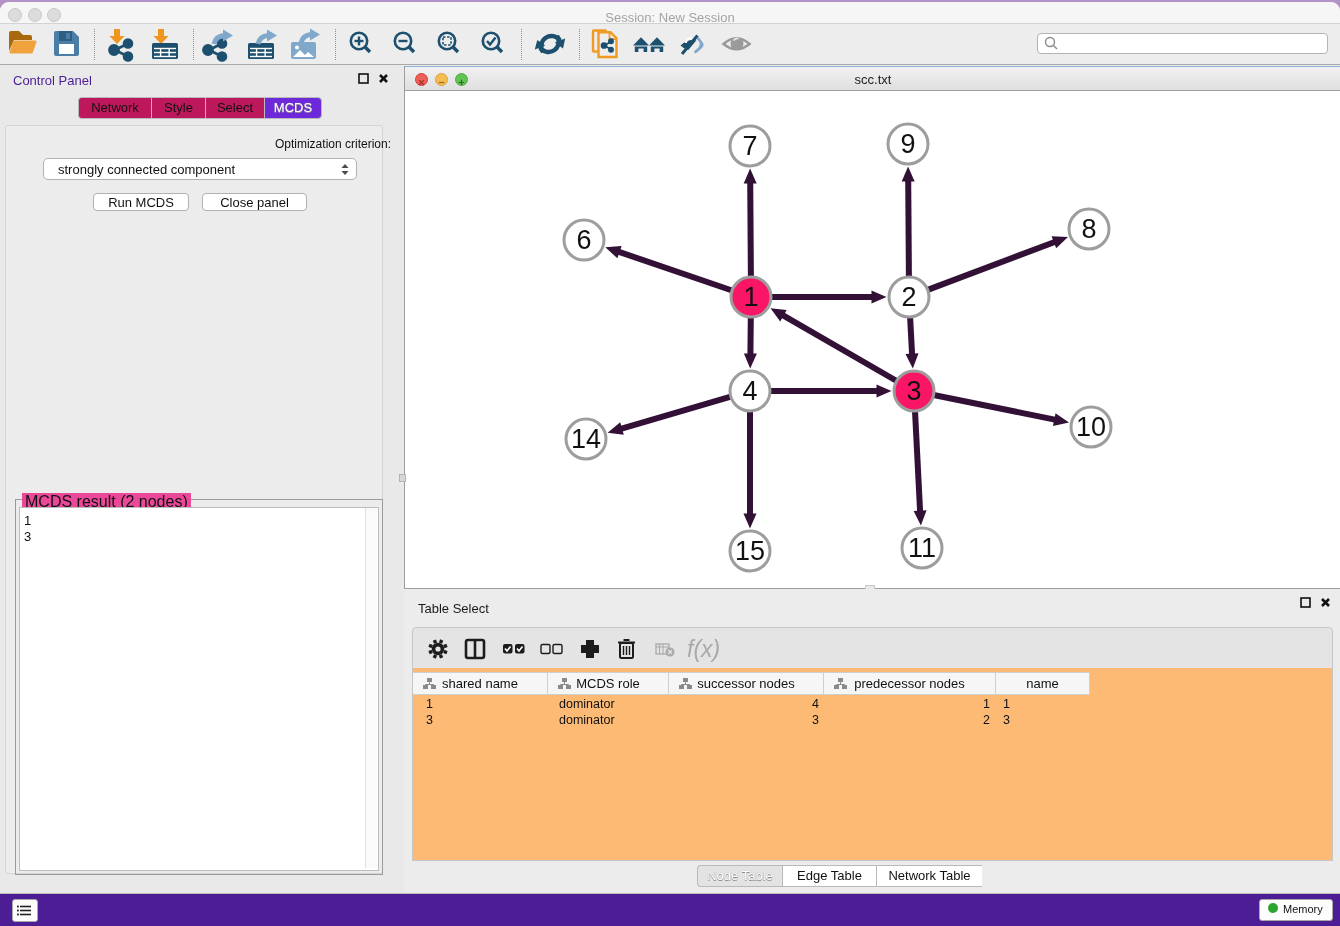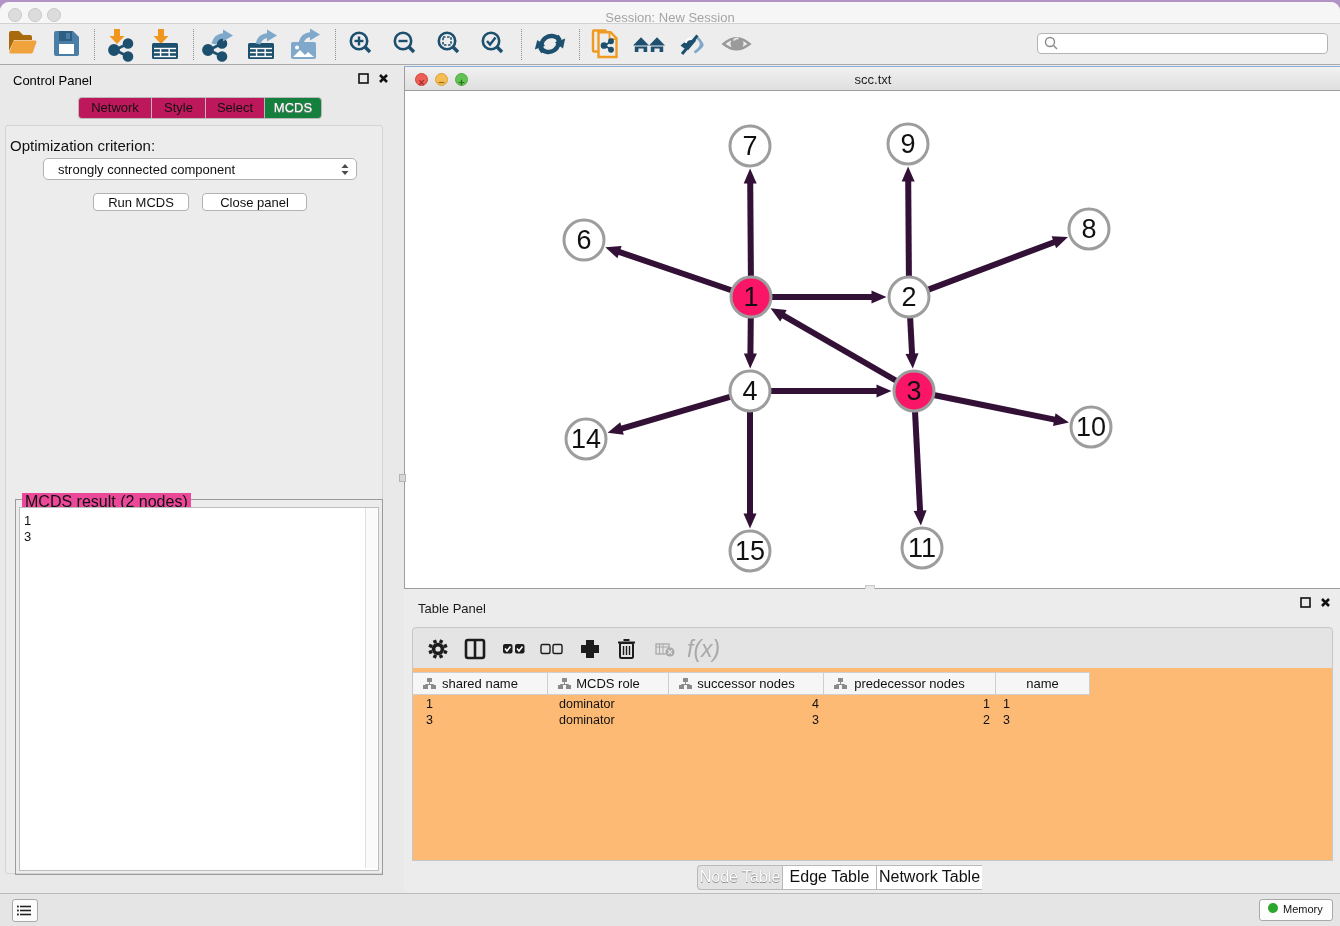--- a/index.html
+++ b/index.html
@@ -9,27 +9,27 @@
   
   #titlebar{left:0;top:2px;width:1340px;height:21px;background:#f6f6f6;border-radius:9px 9px 0 0;border-bottom:1px solid #d2d2d2;}
   .tl{width:12px;height:12px;border-radius:50%;background:#dcdcdc;border:1px solid #c8c8c8;position:absolute;top:6px;}
   #title{width:100%;text-align:center;top:8px;color:#a4a4a4;font-size:13px;}
   
   #toolbar{left:0;top:24px;width:1340px;height:40px;background:#ededed;border-bottom:1px solid #a9a9a9;}
   .vsep{position:absolute;top:5px;height:31px;width:0;border-left:1px dotted #8f8f8f;}
   #search{left:1037px;top:9px;width:289px;height:19px;background:#fff;border:1px solid #b4b4b4;border-radius:4px;}
   
   #cp{left:0;top:65px;width:404px;height:828px;background:#e9e9e9;}
-  #cp-title{left:13px;top:8px;font-size:13px;color:#000000;}
+  #cp-title{left:13px;top:8px;font-size:13px;color:#4c1d95;}
   #tabs{left:78px;top:32px;height:21px;font-size:13px;}
   .tab{float:left;background:#be185d;border:1px solid #b9b9b9;border-right:none;padding:2px 0 3px 0;color:#111;box-sizing:border-box;text-align:center;}
   .tab.first{border-radius:4px 0 0 4px;}
-  .tab.sel{background:#15803d;border-right:1px solid #b9b9b9;border-radius:0 4px 4px 0;color:#fdfdfd;text-shadow:0 0 1px #9a9a9a, 0 1px 0 #8d8d8d;}
+  .tab.sel{background:#6d28d9;border-right:1px solid #b9b9b9;border-radius:0 4px 4px 0;color:#fdfdfd;text-shadow:0 0 1px #9a9a9a, 0 1px 0 #8d8d8d;}
   #cp-pane{left:5px;top:60px;width:376px;height:747px;background:#ececec;border:1px solid #d4d4d4;border-radius:3px;}
-  #optlabel{left:10px;top:72px;width:381px;text-align:left;font-size:15px;color:#111;}
+  #optlabel{left:10px;top:72px;width:381px;text-align:right;font-size:12px;color:#111;}
   #dropdown{left:43px;top:93px;width:312px;height:20px;background:#fff;border:1px solid #b2b2b2;border-radius:5px;font-size:13px;color:#111;}
   #dd-text{left:14px;top:3px;}
   #runbtn{left:93px;top:128px;width:94px;height:15px;}
   #closebtn{left:202px;top:128px;width:103px;height:15px;}
   .btn{background:#fff;border:1px solid #b2b2b2;border-radius:4px;font-size:13px;color:#111;text-align:center;padding-top:1px;}
   
   #grp{left:15px;top:434px;width:366px;height:374px;border:1px solid #9b9b9b;}
   #grp-label{left:6px;top:-7px;background:#ec4899;padding:0 3px;font-size:16px;color:#111;}
   #grp-white{left:3px;top:7px;width:358px;height:362px;background:#fff;border:1px solid #bdbdbd;}
   #grp-sb{right:1px;top:0;width:11px;height:360px;background:#fafafa;border-left:1px solid #e0e0e0;}
@@ -41,23 +41,23 @@
   
   #tp{left:404px;top:589px;width:936px;height:304px;background:#ececec;}
   #tp-title{left:14px;top:12px;font-size:13px;color:#1a1a1a;}
   #tp-toolbar{left:8px;top:38px;width:919px;height:41px;background:#e4e4e4;border:1px solid #c6c6c6;border-radius:4px 4px 0 0;}
   #tp-table{left:8px;top:79px;width:919px;height:192px;background:#fdba74;border:1px solid #c6c6c6;border-top:none;}
   #thead{left:0;top:4px;width:677px;height:21px;background:#f6f6f6;border-top:1px solid #cfcfcf;border-bottom:1px solid #cfcfcf;font-size:13px;color:#111;}
   .th{position:absolute;top:0;height:21px;border-right:1px solid #cfcfcf;}
   .th span{position:absolute;width:100%;text-align:center;top:3px;}
   .trow{position:absolute;height:17px;font-size:12.5px;color:#111;width:686px;}
   
-  .btab{float:left;background:#fff;border:1px solid #b9b9b9;border-right:none;padding:2px 0 3px 0;color:#111;font-size:16px;box-sizing:border-box;text-align:center;}
-  
-  #status{left:0;top:893px;width:1340px;height:33px;background:#e5e5e5;border-top:1px solid #bcbcbc;}
+  .btab{float:left;background:#fff;border:1px solid #b9b9b9;border-right:none;padding:2px 0 3px 0;color:#111;font-size:13px;box-sizing:border-box;text-align:center;}
+  
+  #status{left:0;top:893px;width:1340px;height:33px;background:#4c1d95;border-top:1px solid #bcbcbc;}
   #listbtn{left:12px;top:5px;width:24px;height:21px;background:#fcfcfc;border:1px solid #a9a9a9;border-radius:3px;}
   #membtn{left:1259px;top:5px;width:72px;height:20px;background:#fdfdfd;border:1px solid #a9a9a9;border-radius:3px;font-size:11px;color:#111;}
   svg text{font-family:"Liberation Sans",sans-serif;}
 </style></head>
 <body>
 <div id="win" class="abs"></div>
 <div id="titlebar" class="abs">
   <div class="tl" style="left:8px;"></div>
   <div class="tl" style="left:28px;"></div>
   <div class="tl" style="left:47px;"></div>
@@ -263,21 +263,21 @@
 <circle cx="182" cy="373" r="20" fill="#ffffff" stroke="#9d9d9d" stroke-width="3"></circle>
 <text x="182" y="382" font-size="27" text-anchor="middle" fill="#111111">14</text>
 <circle cx="687" cy="361" r="20" fill="#ffffff" stroke="#9d9d9d" stroke-width="3"></circle>
 <text x="687" y="370" font-size="27" text-anchor="middle" fill="#111111">10</text>
 <circle cx="346" cy="485" r="20" fill="#ffffff" stroke="#9d9d9d" stroke-width="3"></circle>
 <text x="346" y="494" font-size="27" text-anchor="middle" fill="#111111">15</text>
 <circle cx="518" cy="482" r="20" fill="#ffffff" stroke="#9d9d9d" stroke-width="3"></circle>
 <text x="518" y="491" font-size="27" text-anchor="middle" fill="#111111">11</text>
 </svg>
 <div id="tp" class="abs">
-  <div id="tp-title" class="abs">Table Panel</div>
+  <div id="tp-title" class="abs">Table Select</div>
   <svg width="40" height="14" style="position:absolute;left:894px;top:8px">
     <rect x="3" y="1" width="9" height="9" fill="none" stroke="#111" stroke-width="1.6"></rect>
     <path d="M24 2 L31 9 M31 2 L24 9" stroke="#111" stroke-width="2.6"></path>
   </svg>
   <div id="tp-toolbar" class="abs">
       <svg width="330" height="41" style="position:absolute;left:0;top:0">
         <g fill="#1c1c1c">
           <circle cx="25" cy="21" r="6.2"></circle>
           <rect x="30.7" y="22.4" width="3.4" height="3.4" transform="rotate(23 32.4 24.1)"></rect>
           <rect x="26.3" y="26.7" width="3.4" height="3.4" transform="rotate(68 28.0 28.4)"></rect>

